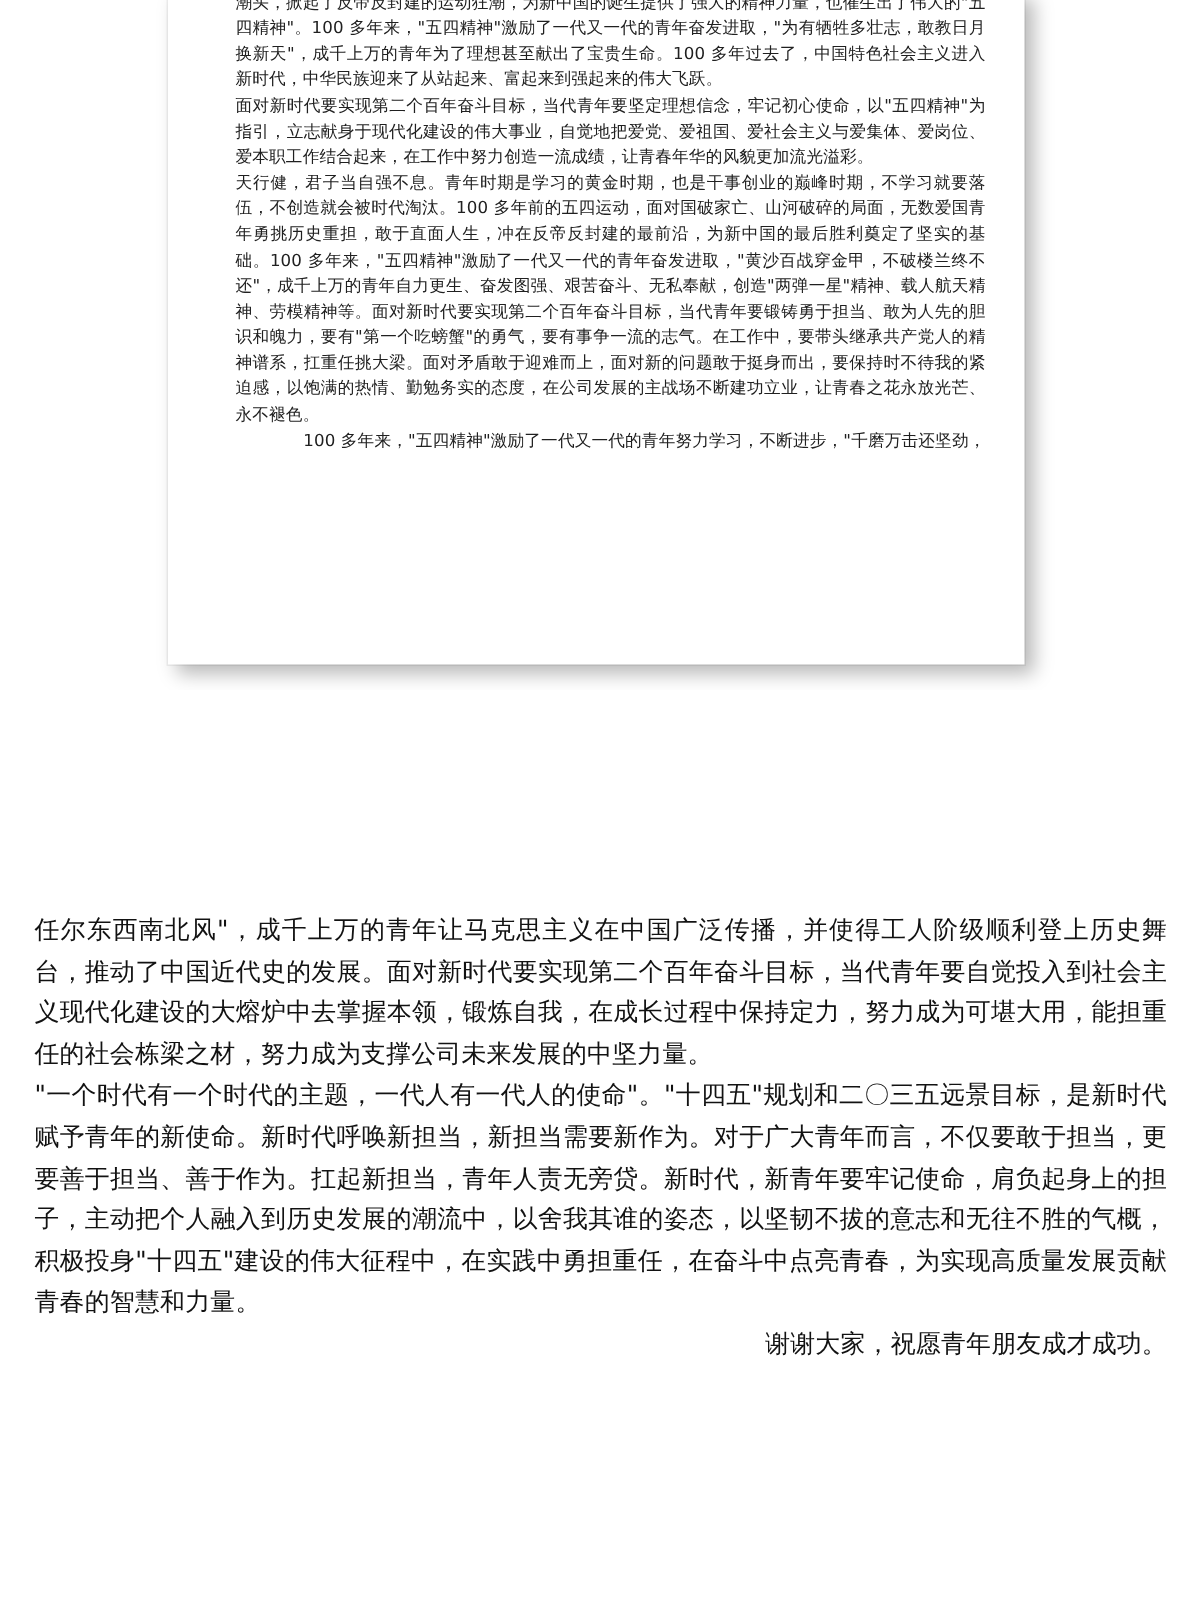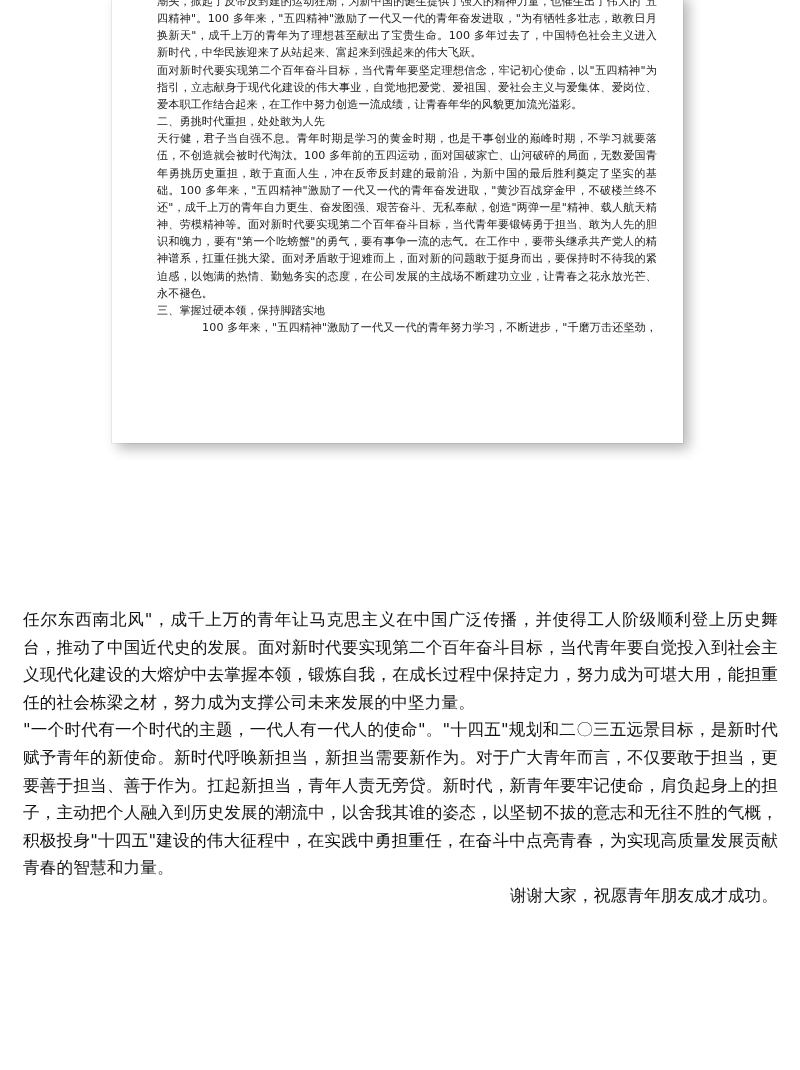--- a/index.html
+++ b/index.html
@@ -83,23 +83,21 @@
   }
 </style>
 </head>
 <body>
 
 <div class="preview-wrap">
   <div class="preview-card">
     <div class="preview-inner">
       <p>潮头，掀起了反帝反封建的运动狂潮，为新中国的诞生提供了强大的精神力量，也催生出了伟大的"五四精神"。100 多年来，"五四精神"激励了一代又一代的青年奋发进取，"为有牺牲多壮志，敢教日月换新天"，成千上万的青年为了理想甚至献出了宝贵生命。100 多年过去了，中国特色社会主义进入新时代，中华民族迎来了从站起来、富起来到强起来的伟大飞跃。</p>
       <p>面对新时代要实现第二个百年奋斗目标，当代青年要坚定理想信念，牢记初心使命，以"五四精神"为指引，立志献身于现代化建设的伟大事业，自觉地把爱党、爱祖国、爱社会主义与爱集体、爱岗位、爱本职工作结合起来，在工作中努力创造一流成绩，让青春年华的风貌更加流光溢彩。</p>
-      <p class="heading">二、勇挑时代重担，处处敢为人先</p>
       <p>天行健，君子当自强不息。青年时期是学习的黄金时期，也是干事创业的巅峰时期，不学习就要落伍，不创造就会被时代淘汰。100 多年前的五四运动，面对国破家亡、山河破碎的局面，无数爱国青年勇挑历史重担，敢于直面人生，冲在反帝反封建的最前沿，为新中国的最后胜利奠定了坚实的基础。100 多年来，"五四精神"激励了一代又一代的青年奋发进取，"黄沙百战穿金甲，不破楼兰终不还"，成千上万的青年自力更生、奋发图强、艰苦奋斗、无私奉献，创造"两弹一星"精神、载人航天精神、劳模精神等。面对新时代要实现第二个百年奋斗目标，当代青年要锻铸勇于担当、敢为人先的胆识和魄力，要有"第一个吃螃蟹"的勇气，要有事争一流的志气。在工作中，要带头继承共产党人的精神谱系，扛重任挑大梁。面对矛盾敢于迎难而上，面对新的问题敢于挺身而出，要保持时不待我的紧迫感，以饱满的热情、勤勉务实的态度，在公司发展的主战场不断建功立业，让青春之花永放光芒、永不褪色。</p>
-      <p class="heading">三、掌握过硬本领，保持脚踏实地</p>
       <p class="nojust">100 多年来，"五四精神"激励了一代又一代的青年努力学习，不断进步，"千磨万击还坚劲，</p>
     </div>
   </div>
 </div>
 
 <div class="body-text">
   <p>任尔东西南北风"，成千上万的青年让马克思主义在中国广泛传播，并使得工人阶级顺利登上历史舞台，推动了中国近代史的发展。面对新时代要实现第二个百年奋斗目标，当代青年要自觉投入到社会主义现代化建设的大熔炉中去掌握本领，锻炼自我，在成长过程中保持定力，努力成为可堪大用，能担重任的社会栋梁之材，努力成为支撑公司未来发展的中坚力量。</p>
   <p>"一个时代有一个时代的主题，一代人有一代人的使命"。"十四五"规划和二〇三五远景目标，是新时代赋予青年的新使命。新时代呼唤新担当，新担当需要新作为。对于广大青年而言，不仅要敢于担当，更要善于担当、善于作为。扛起新担当，青年人责无旁贷。新时代，新青年要牢记使命，肩负起身上的担子，主动把个人融入到历史发展的潮流中，以舍我其谁的姿态，以坚韧不拔的意志和无往不胜的气概，积极投身"十四五"建设的伟大征程中，在实践中勇担重任，在奋斗中点亮青春，为实现高质量发展贡献青春的智慧和力量。</p>
   <p class="last-line">谢谢大家，祝愿青年朋友成才成功。</p>
 </div>

